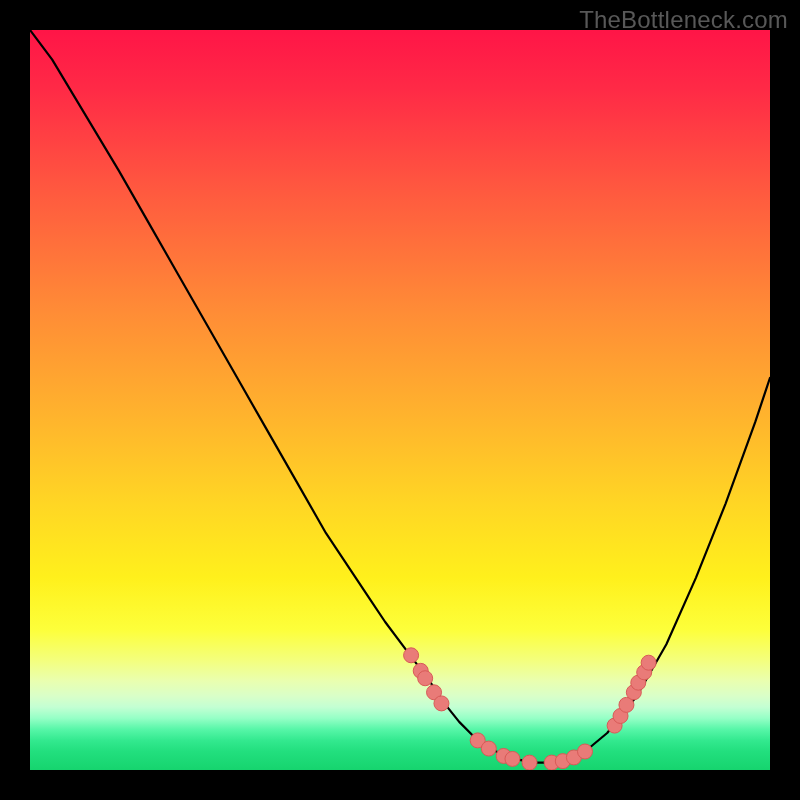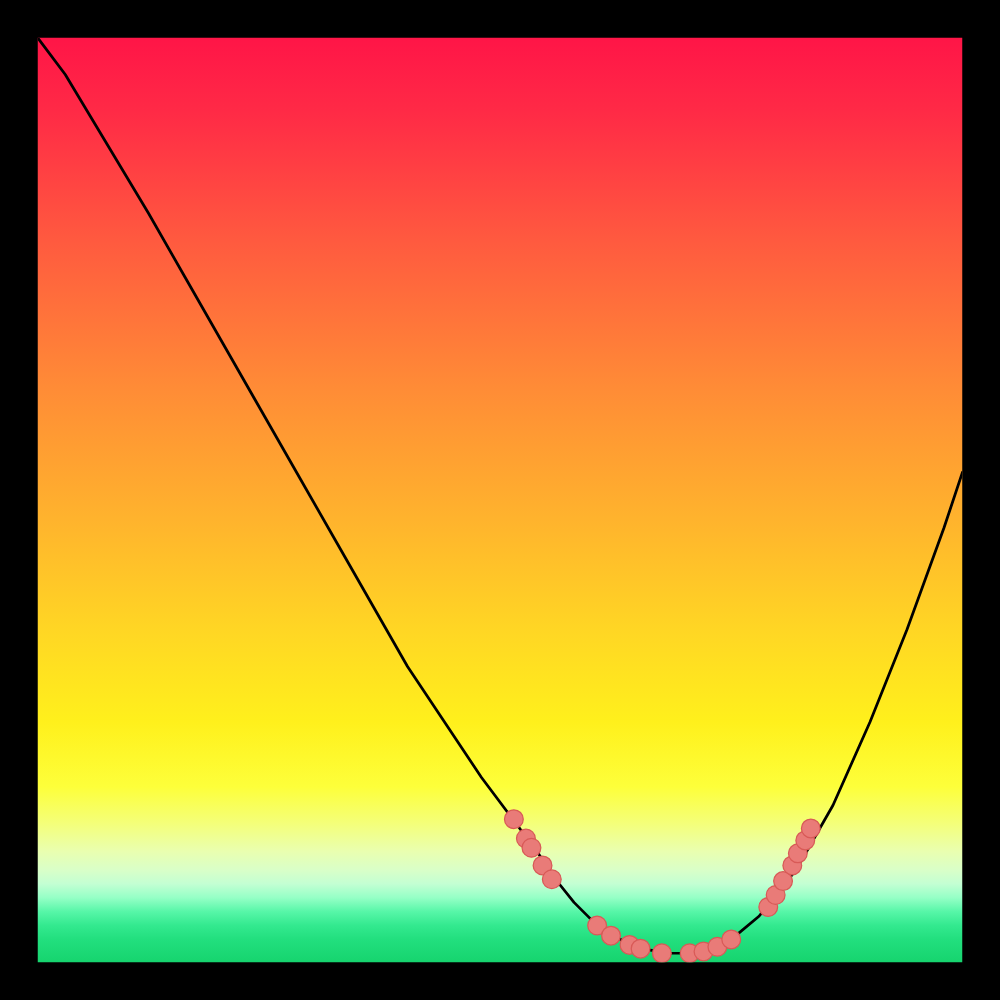--- a/index.html
+++ b/index.html
@@ -64,20 +64,21 @@
     inset: 0;
     pointer-events: none;
   }
   .curve-layer { z-index: 2; }
   .dots-layer  { z-index: 3; }
 </style>
 </head>
 <body>
 
 <div class="frame">
+  <div class="attribution">TheBottleneck.com</div>
 
   <div class="plot-area">
     <div class="gradient"></div>
 
     <svg class="curve-layer" viewBox="0 0 740 740" preserveAspectRatio="none">
       <path id="curve-path" fill="none" stroke="#000000" stroke-width="2.2" stroke-linecap="round" stroke-linejoin="round" d="M0.00 0.00 L22.20 29.60 L44.40 66.60 L66.60 103.60 L88.80 140.60 L118.40 192.40 L148.00 244.20 L177.60 296.00 L207.20 347.80 L236.80 399.60 L266.40 451.40 L296.00 503.20 L325.60 547.60 L340.40 569.80 L355.20 592.00 L377.40 621.60 L399.60 651.20 L414.40 673.40 L429.20 691.90 L444.00 706.70 L458.80 717.80 L473.60 725.20 L488.40 729.64 L503.20 732.60 L518.00 732.60 L532.80 730.38 L555.00 721.50 L577.20 703.00 L606.80 666.00 L636.40 614.20 L666.00 547.60 L695.60 473.60 L725.20 392.20 L740.00 347.80"></path>
     </svg>
 
     <svg class="dots-layer" viewBox="0 0 740 740" preserveAspectRatio="none">
       <g id="dots-group">

